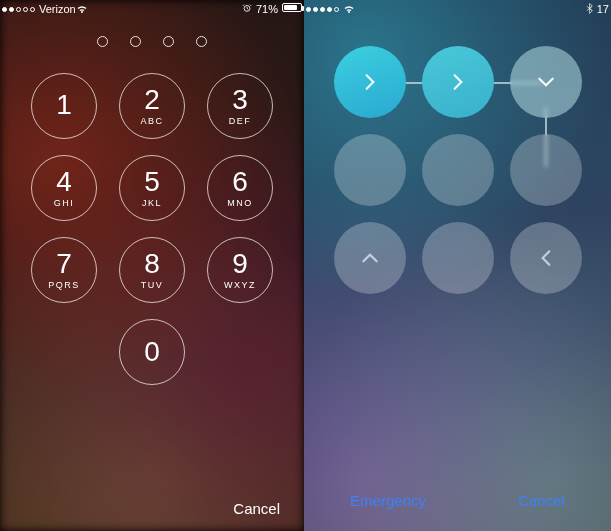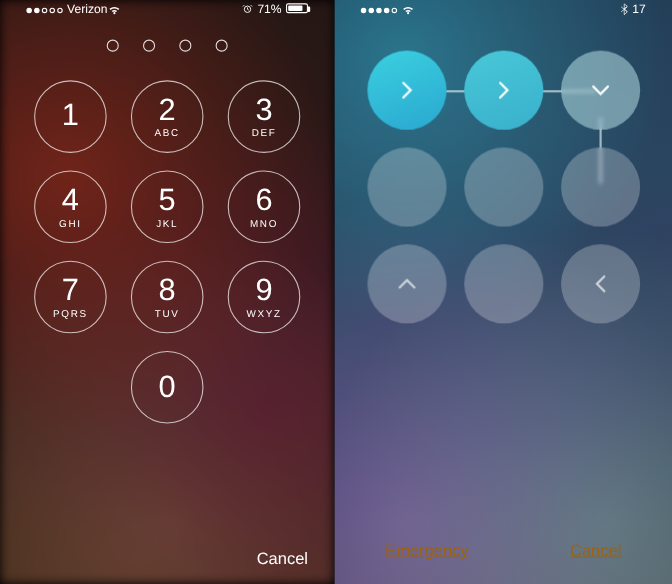--- a/index.html
+++ b/index.html
@@ -35,21 +35,21 @@
       radial-gradient(circle at 20% 90%, rgba(220,140,240,0.3), transparent 55%),
       radial-gradient(circle at 80% 90%, rgba(120,240,170,0.28), transparent 50%),
       linear-gradient(160deg, #1e3a52 0%, #2a4560 40%, #3a4064 70%, #4c4a5e 100%);
   }
 
   .status-bar {
     position: relative;
     height: 18px;
     display: flex;
     align-items: center;
-    padding: 0 24px;
+    padding: 0 2px;
     font-size: 11px;
     color: #fff;
     z-index: 2;
   }
   .status-right { margin-left: auto; display: flex; align-items: flex-start; gap: 4px; }
   .sig-dots { display: flex; gap: 2px; margin-right: 4px; }
   .sig-dots span { width: 5px; height: 5px; border-radius: 50%; border: 0.8px solid #fff; }
   .sig-dots span.f { background: #fff; }
   .wifi-icon { width: 12px; height: 10px; }
   .batt { display: flex; align-items: center; gap: 2px; }
@@ -100,21 +100,21 @@
     background: rgba(210,230,235,0.7);
     height: 2px;
     transform-origin: left center;
     z-index: 0;
   }
   .pattern-grid .node { z-index: 1; }
 
   .bottom-row-right {
     position:absolute; bottom: 22px; left:0; right:0;
     display:flex; justify-content: space-around;
-    color:#a16207; font-size:15px; font-weight:300; z-index:2;text-decoration:underline;
+    color:#3b82f6; font-size:15px; font-weight:300; z-index:2;
   }
 </style>
 </head>
 <body>
 
 <div class="pane pane-left">
   <div class="bg-left"></div>
   <div class="shade-left"></div>
 
   <div class="status-bar">

